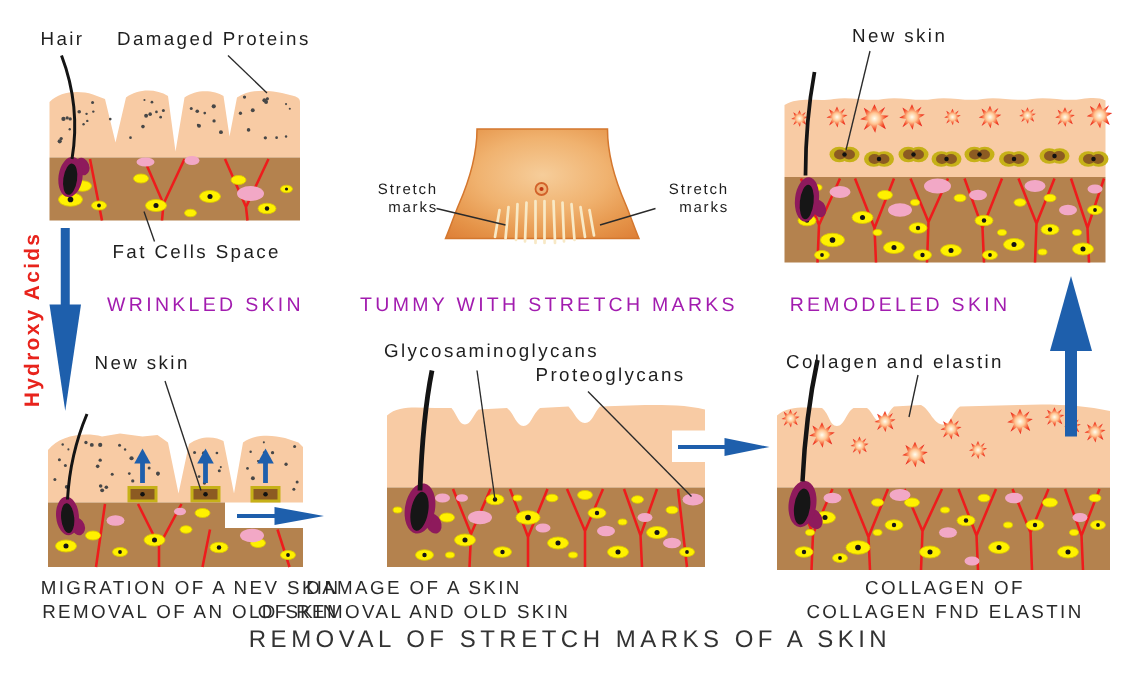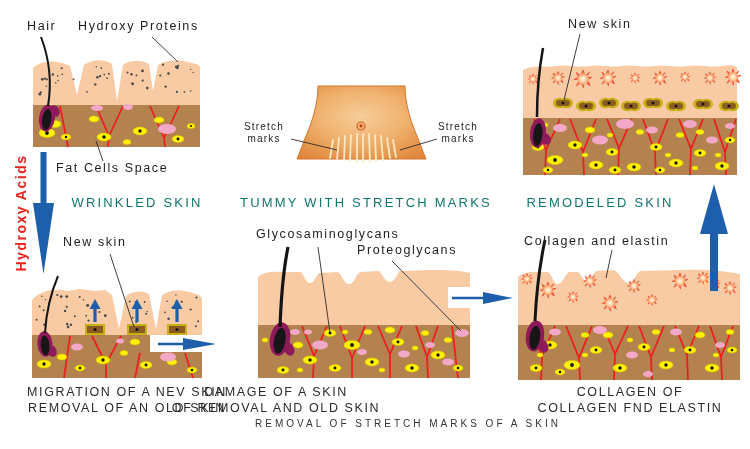--- a/index.html
+++ b/index.html
@@ -1,23 +1,23 @@
 <!DOCTYPE html>
 <html><head>
 <meta charset="utf-8">
 <style>
   html,body{margin:0;padding:0;background:#ffffff;}
   .stage{position:relative;width:750px;height:449px;background:#ffffff;overflow:hidden;
          font-family:"Liberation Sans", sans-serif;}
   .stage svg{position:absolute;left:0;top:0;}
   .lbl{position:absolute;font-size:12.5px;letter-spacing:1.6px;color:#1e1e1e;white-space:nowrap;}
-  .lbl-sm{position:absolute;font-size:10px;letter-spacing:1.2px;color:#1e1e1e;line-height:12px;text-align:center;width:56px;}
-  .cap{position:absolute;font-size:13px;letter-spacing:2.2px;color:#0f766e;white-space:nowrap;transform:translateX(-50%);text-align:center;}
+  .lbl-sm{position:absolute;font-size:10px;letter-spacing:1.2px;color:#1e1e1e;line-height:12px;text-align:right;width:56px;}
+  .cap{position:absolute;font-size:13px;letter-spacing:2.2px;color:#a21caf;white-space:nowrap;transform:translateX(-50%);text-align:center;}
   .cap2{position:absolute;font-size:12.5px;letter-spacing:1.6px;color:#2a2a2a;text-align:center;line-height:15.5px;transform:translateX(-50%);white-space:nowrap;}
-  .main-title{position:absolute;font-size:10px;letter-spacing:3px;color:#333;white-space:nowrap;transform:translateX(-50%);margin-left:28px;}
+  .main-title{position:absolute;font-size:16px;letter-spacing:3px;color:#333;white-space:nowrap;transform:translateX(-50%);}
   .acid-lbl{position:absolute;left:-59px;top:205px;width:160px;text-align:center;
             transform:rotate(-90deg);font-size:14px;font-weight:bold;letter-spacing:1.5px;color:#e8231c;white-space:nowrap;}
 </style>
 </head>
 <body>
 
 <div class="stage">
 
 <svg id="art" width="750" height="449" viewBox="0 0 750 449">
   <defs>
@@ -472,22 +472,22 @@
     <path d="M437,139 L400,150"></path>
     <path d="M580,34 L564,100"></path>
     <path d="M110,254 L134,327"></path>
     <path d="M318,247 L330,333"></path>
     <path d="M392,261 L461,331"></path>
     <path d="M612,250 L606,278"></path>
   </g>
 </svg>
 
 <div class="lbl" style="left:27px;top:19px">Hair</div>
-<div class="lbl" style="left:78px;top:19px">Hydroxy Proteins</div>
-<div class="lbl" style="left:56px;top:161px">Fat Cells Space</div>
+<div class="lbl" style="left:78px;top:19px">Damaged Proteins</div>
+<div class="lbl" style="left:75px;top:161px">Fat Cells Space</div>
 <div class="cap" style="left:137px;top:195px">WRINKLED SKIN</div>
 
 <div class="acid-lbl">Hydroxy Acids</div>
 
 <div class="lbl-sm" style="left:236px;top:121px">
   <div>Stretch</div>
   <div>marks</div>
 </div>
 <div class="lbl-sm" style="left:430px;top:121px">
   <div>Stretch</div>

